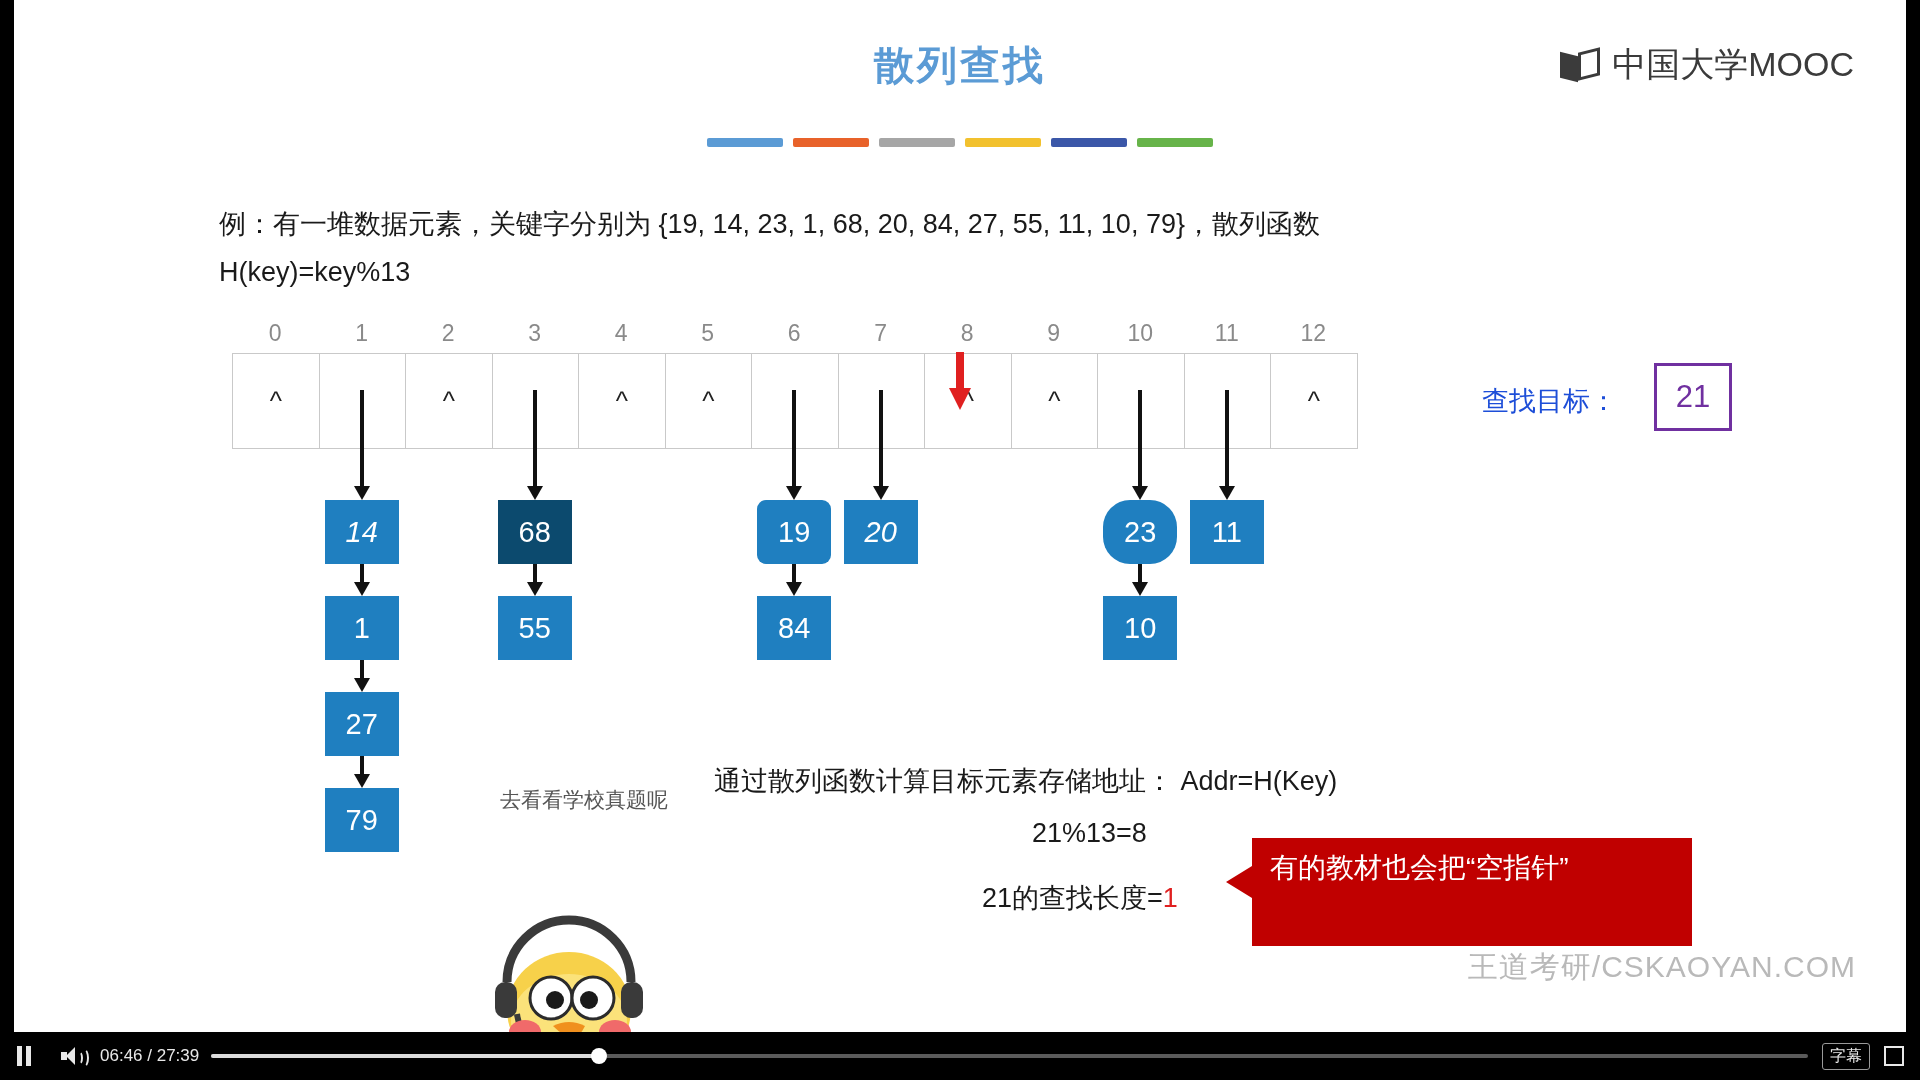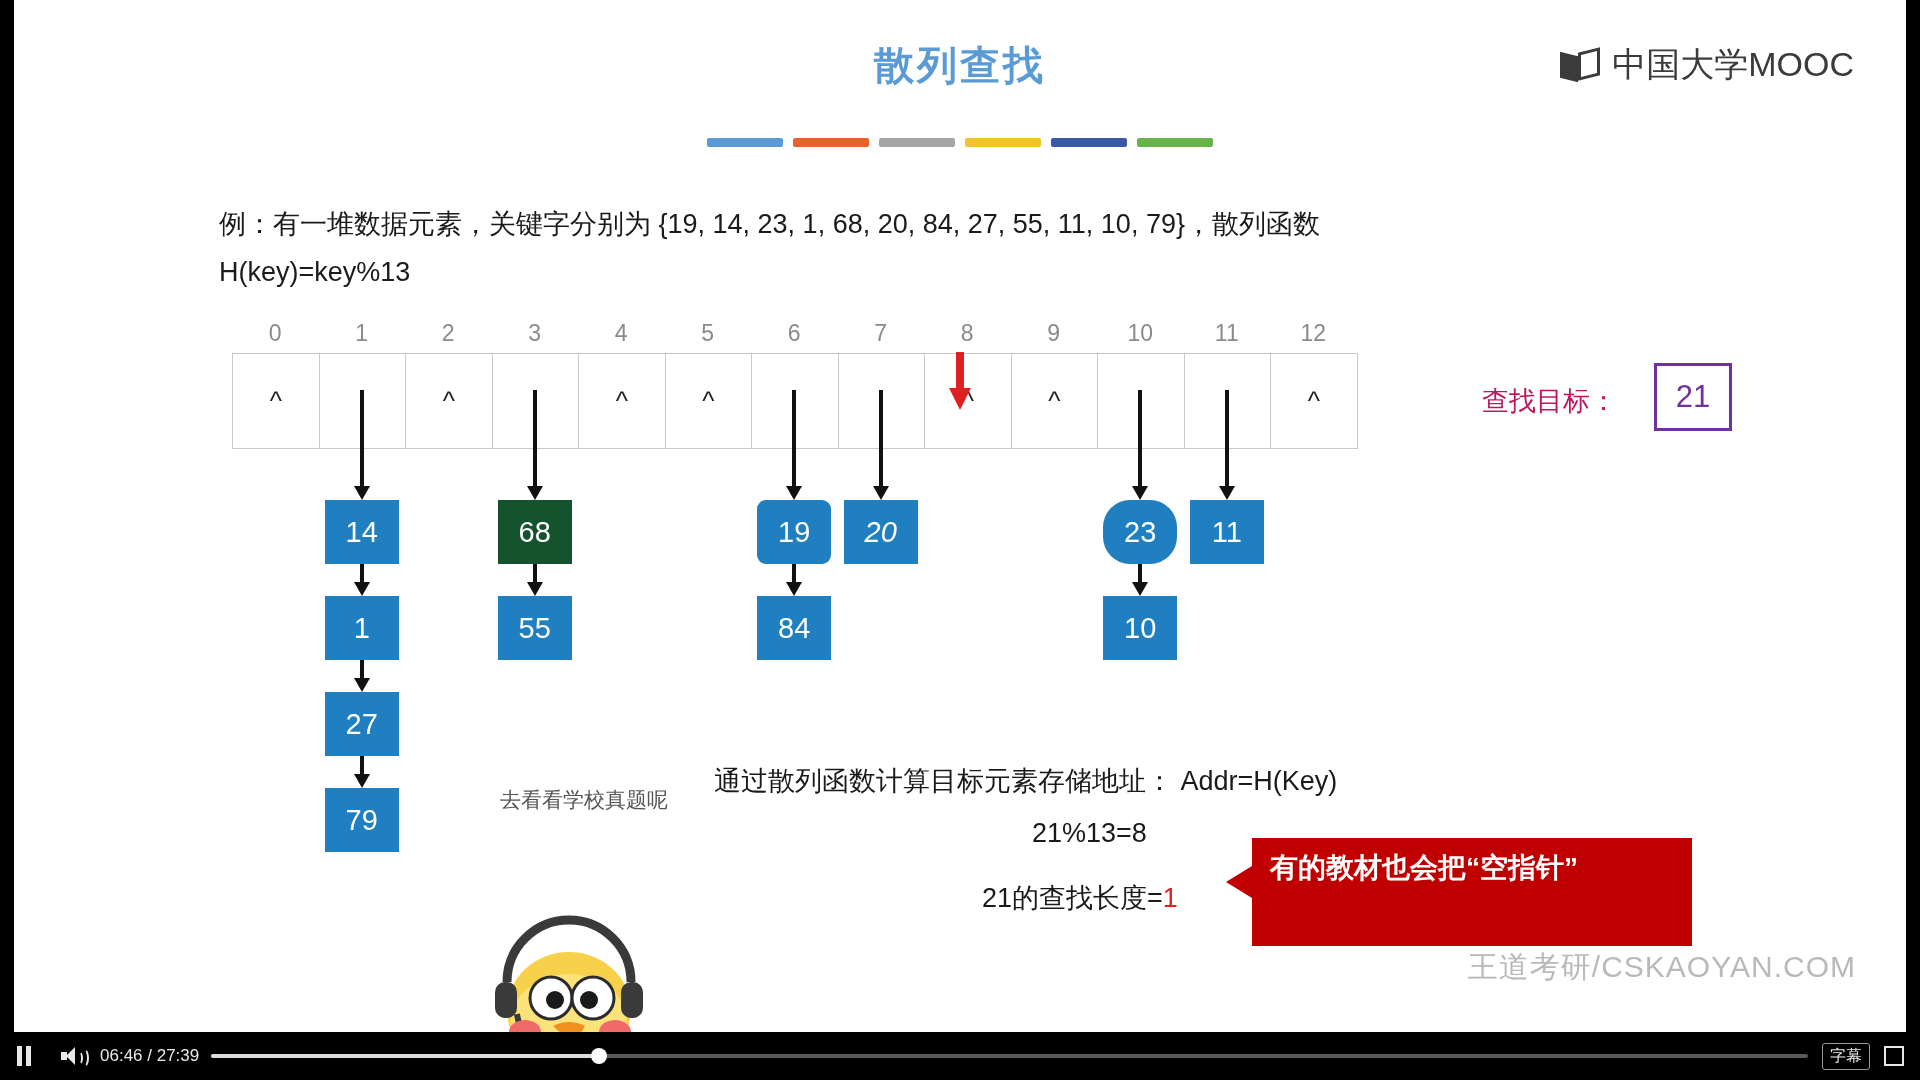--- a/index.html
+++ b/index.html
@@ -132,21 +132,21 @@
     background: #1f7fc0;
     color: #fff;
     font-size: 29px;
     display: flex; align-items: center; justify-content: center;
   }
 
   
   .target-label {
     position: absolute;
     left: 1468px; top: 383px;
-    font-size: 27px; color: #be185d;
+    font-size: 27px; color: #1d4ed8;
   }
   .target-box {
     position: absolute;
     left: 1640px; top: 363px;
     width: 72px; height: 62px;
     background: #fff;
     border: 3px solid #7030a0;
     color: #7030a0;
     font-size: 31px;
     display: flex; align-items: center; justify-content: center;
@@ -168,21 +168,21 @@
   .expl3 .hl { color: #e02020; }
 
   
   .callout {
     position: absolute;
     left: 1238px; top: 838px;
     width: 440px; height: 108px;
     background: #c00000;
     color: #fff;
     font-size: 28px;
-    font-weight: bold;
+    font-weight: normal;
     line-height: 44px;
     padding: 8px 14px 0 18px;
     box-sizing: border-box;
   }
   .callout .tip {
     position: absolute; left: -26px; top: 28px;
     width: 0; height: 0;
     border-top: 16px solid transparent;
     border-bottom: 16px solid transparent;
     border-right: 26px solid #c00000;
@@ -361,41 +361,41 @@
     <div class="red-arrow">
       <div class="shaft"></div>
       <div class="head"></div>
     </div>
 
     <div id="chains">
         <div class="chain-arrow" style="left: 339.75px; top: 390px; height: 110px;">
           <div class="shaft"></div>
           <div class="head"></div>
         </div>
-        <div class="node" style="left: 310.75px; top: 500px; background: rgb(31, 127, 192);">14</div>
+        <div class="node" style="left: 310.75px; top: 500px; background: rgb(31, 127, 192); font-style: italic;">14</div>
         <div class="chain-arrow" style="left: 339.75px; top: 564px; height: 32px;">
           <div class="shaft"></div>
           <div class="head"></div>
         </div>
         <div class="node" style="left: 310.75px; top: 596px; background: rgb(31, 127, 192);">1</div>
         <div class="chain-arrow" style="left: 339.75px; top: 660px; height: 32px;">
           <div class="shaft"></div>
           <div class="head"></div>
         </div>
         <div class="node" style="left: 310.75px; top: 692px; background: rgb(31, 127, 192);">27</div>
         <div class="chain-arrow" style="left: 339.75px; top: 756px; height: 32px;">
           <div class="shaft"></div>
           <div class="head"></div>
         </div>
         <div class="node" style="left: 310.75px; top: 788px; background: rgb(31, 127, 192);">79</div>
         <div class="chain-arrow" style="left: 512.75px; top: 390px; height: 110px;">
           <div class="shaft"></div>
           <div class="head"></div>
         </div>
-        <div class="node" style="left: 483.75px; top: 500px; background: #14532d;">68</div>
+        <div class="node" style="left: 483.75px; top: 500px; background: #0c4a6e;">68</div>
         <div class="chain-arrow" style="left: 512.75px; top: 564px; height: 32px;">
           <div class="shaft"></div>
           <div class="head"></div>
         </div>
         <div class="node" style="left: 483.75px; top: 596px; background: rgb(31, 127, 192);">55</div>
         <div class="chain-arrow" style="left: 772.25px; top: 390px; height: 110px;">
           <div class="shaft"></div>
           <div class="head"></div>
         </div>
         <div class="node" style="left: 743.25px; top: 500px; background: rgb(31, 127, 192); border-radius: 9px;">19</div>

